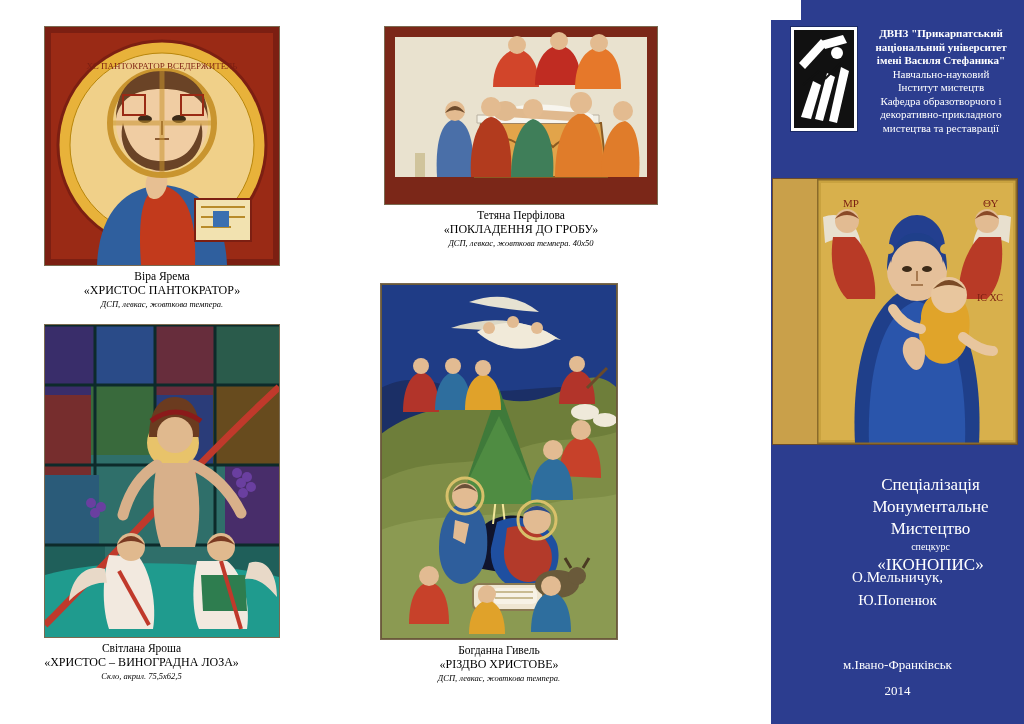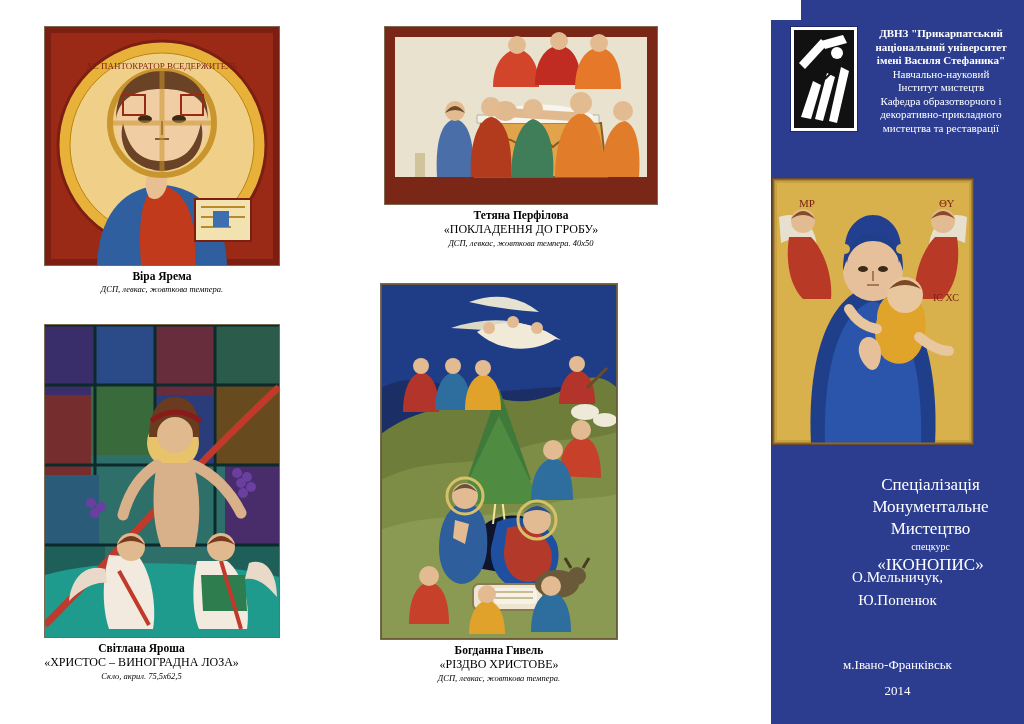--- a/index.html
+++ b/index.html
@@ -74,20 +74,21 @@
   
   .mother-icon {
     position: absolute;
     left: 772px;
     top: 178px;
     width: 200px;
     height: 265px;
     border: 1px solid #6a4a2a;
     overflow: hidden;
     background: #c9a04a;
+    padding-left: 44px;
   }
 
   
   .panel-block {
     position: absolute;
     left: 771px;
     width: 253px;
     text-align: center;
     color: #ffffff;
   }
@@ -130,21 +131,21 @@
     overflow: hidden;
     position: relative;
     background: #ddd;
   }
   .caption {
     text-align: center;
     margin-top: 3px;
   }
   .cap-author {
     font-size: 11.5px;
-    font-weight: bold;
+    font-weight: normal;
     line-height: 14px;
     display: block;
     color: #000;
   }
   .cap-title {
     font-size: 12px;
     line-height: 15px;
     display: block;
     color: #000;
   }
@@ -203,20 +204,21 @@
         <ellipse cx="100" cy="92" rx="7" ry="4" fill="#3c2a18"></ellipse>
         <ellipse cx="134" cy="92" rx="7" ry="4" fill="#3c2a18"></ellipse>
         <path d="M117 94 L117 108 M110 112 L124 112" stroke="#8a5a32" stroke-width="2" fill="none"></path>
         <path d="M117 44 L117 148 M65 96 L169 96" stroke="#c9952f" stroke-width="5" opacity="0.55"></path>
         <rect x="78" y="68" width="22" height="20" fill="none" stroke="#9a2a15" stroke-width="2"></rect>
         <rect x="136" y="68" width="22" height="20" fill="none" stroke="#9a2a15" stroke-width="2"></rect>
       </svg>
     </div>
     <div class="caption">
       <span class="cap-author">Віра Ярема</span>
+      <span class="cap-title">«ХРИСТОС ПАНТОКРАТОР»</span>
       <span class="cap-tech">ДСП, левкас, жовткова темпера.</span>
     </div>
   </div>
 
   <div class="card card-burial">
     <div class="art">
       <svg width="272" height="177" viewBox="0 0 272 177">
         <rect width="272" height="177" fill="#e9e2cf"></rect>
         <rect x="0" y="150" width="272" height="27" fill="#7b2718"></rect>
         <rect x="0" y="0" width="272" height="10" fill="#7b2718"></rect>

